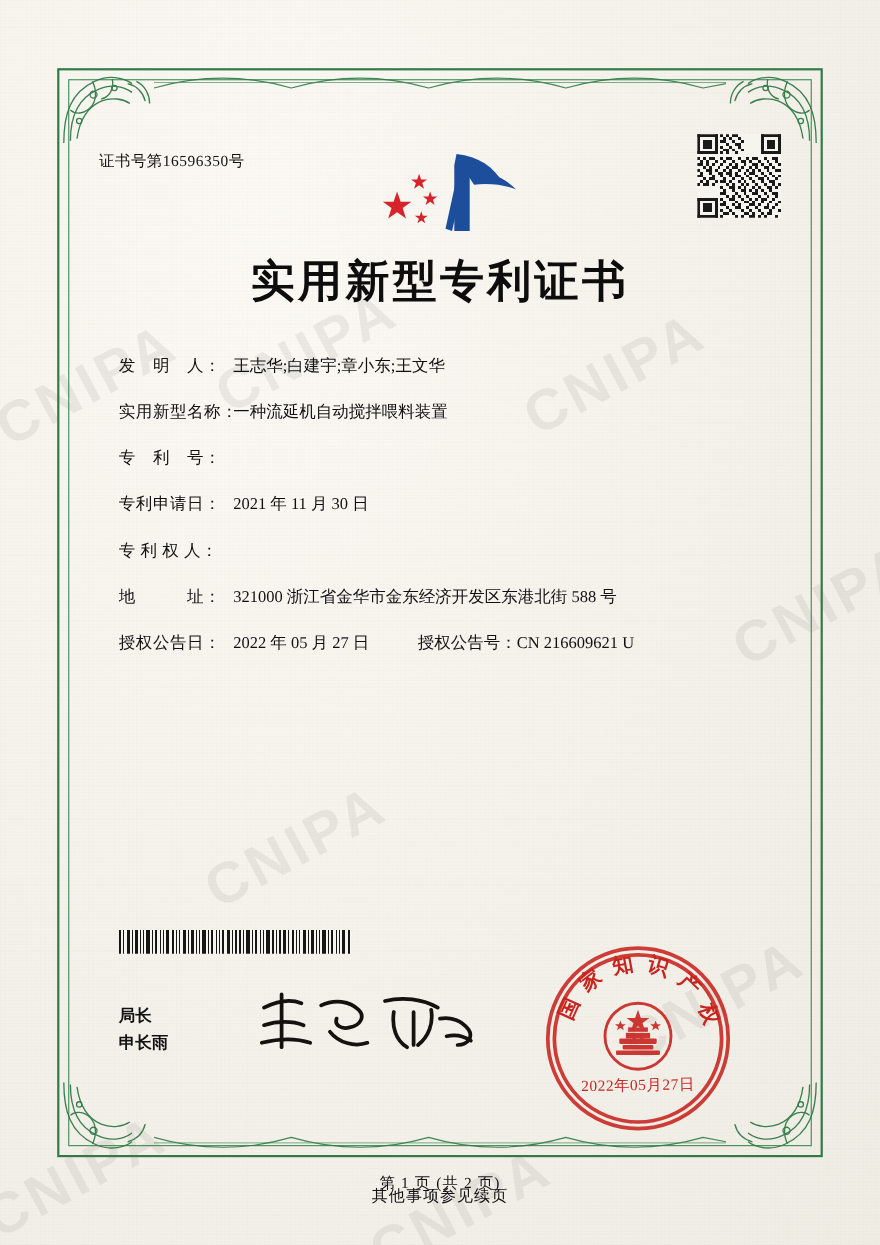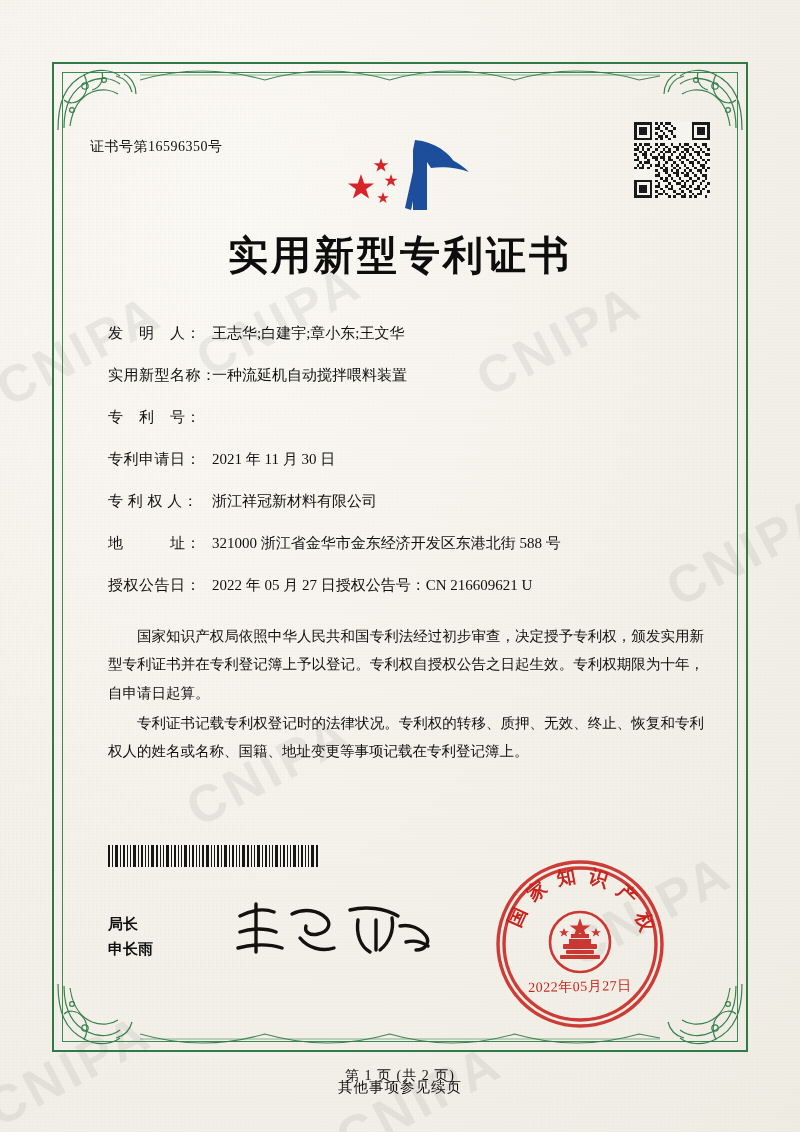--- a/index.html
+++ b/index.html
@@ -154,20 +154,21 @@
     width: 104px;
     flex: none;
     letter-spacing: 0.5px;
     white-space: nowrap;
   }
   .field-value {
     flex: 1;
   }
   .field-row.two-col .field-value { flex: none; }
   .field-row.two-col .second-label {
+    margin-left: 44px;
     white-space: nowrap;
   }
 
   .paragraphs {
     margin-top: 26px;
     padding-left: 18px;
     padding-right: 6px;
     font-size: 14.5px;
     line-height: 1.95;
     color: #101010;
@@ -588,38 +589,33 @@
       </div>
       <div class="field-row">
         <span class="field-label">专　利　号：</span>
       </div>
       <div class="field-row">
         <span class="field-label">专利申请日：</span>
         <span class="field-value">2021 年 11 月 30 日</span>
       </div>
       <div class="field-row">
         <span class="field-label">专 利 权 人：</span>
-        <span class="field-value">浙江祥冠新材料有限公司</span>
       </div>
       <div class="field-row">
         <span class="field-label">地　　　址：</span>
         <span class="field-value">321000 浙江省金华市金东经济开发区东港北街 588 号</span>
       </div>
       <div class="field-row two-col">
         <span class="field-label">授权公告日：</span>
         <span class="field-value">2022 年 05 月 27 日</span>
         <span class="second-label">授权公告号：</span>
         <span class="field-value">CN 216609621 U</span>
       </div>
     </div>
 
-    <div class="paragraphs">
-      <p>国家知识产权局依照中华人民共和国专利法经过初步审查，决定授予专利权，颁发实用新型专利证书并在专利登记簿上予以登记。专利权自授权公告之日起生效。专利权期限为十年，自申请日起算。</p>
-      <p>专利证书记载专利权登记时的法律状况。专利权的转移、质押、无效、终止、恢复和专利权人的姓名或名称、国籍、地址变更等事项记载在专利登记簿上。</p>
-    </div>
   </div>
 
   <div class="barcode">
     <svg viewBox="0 0 212 22" preserveAspectRatio="none" shape-rendering="crispEdges">
       <rect width="212" height="22" fill="#f6f4ee"></rect>
       <g fill="#161616">
         <rect x="0" y="0" width="2" height="22"></rect>
           <rect x="4" y="0" width="1" height="22"></rect>
         <rect x="7" y="0" width="3" height="22"></rect>
           <rect x="12" y="0" width="1" height="22"></rect>

